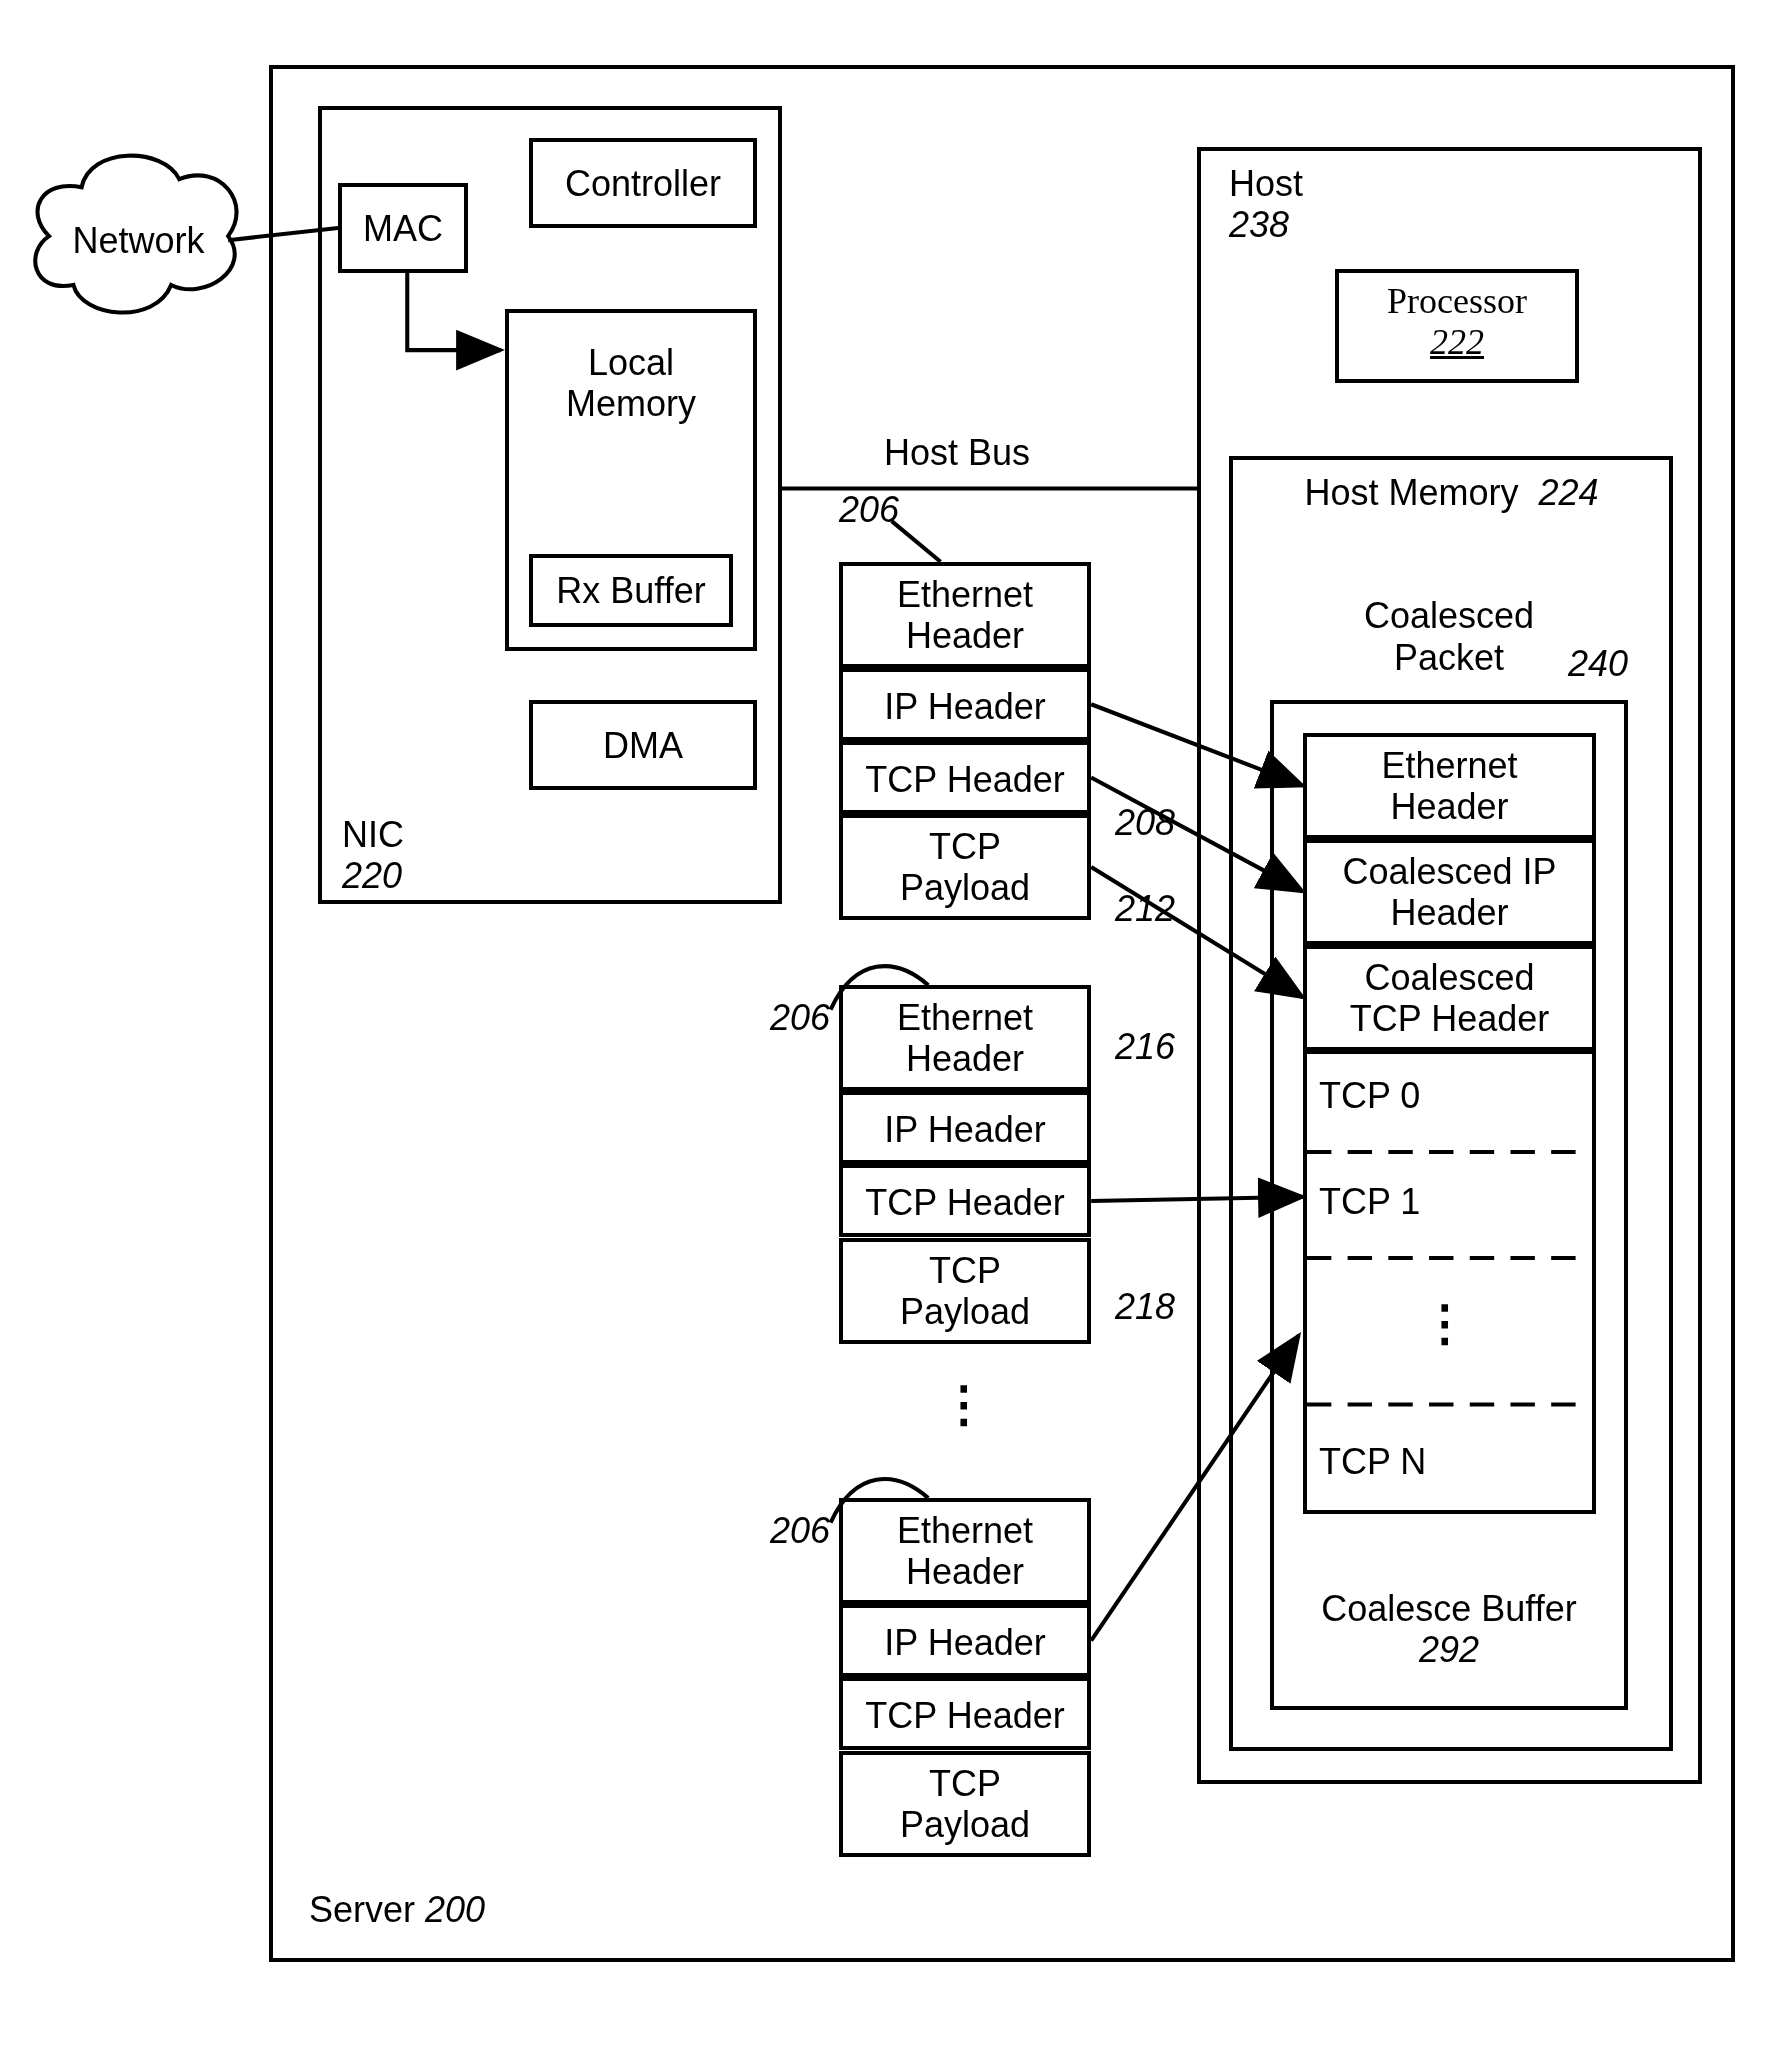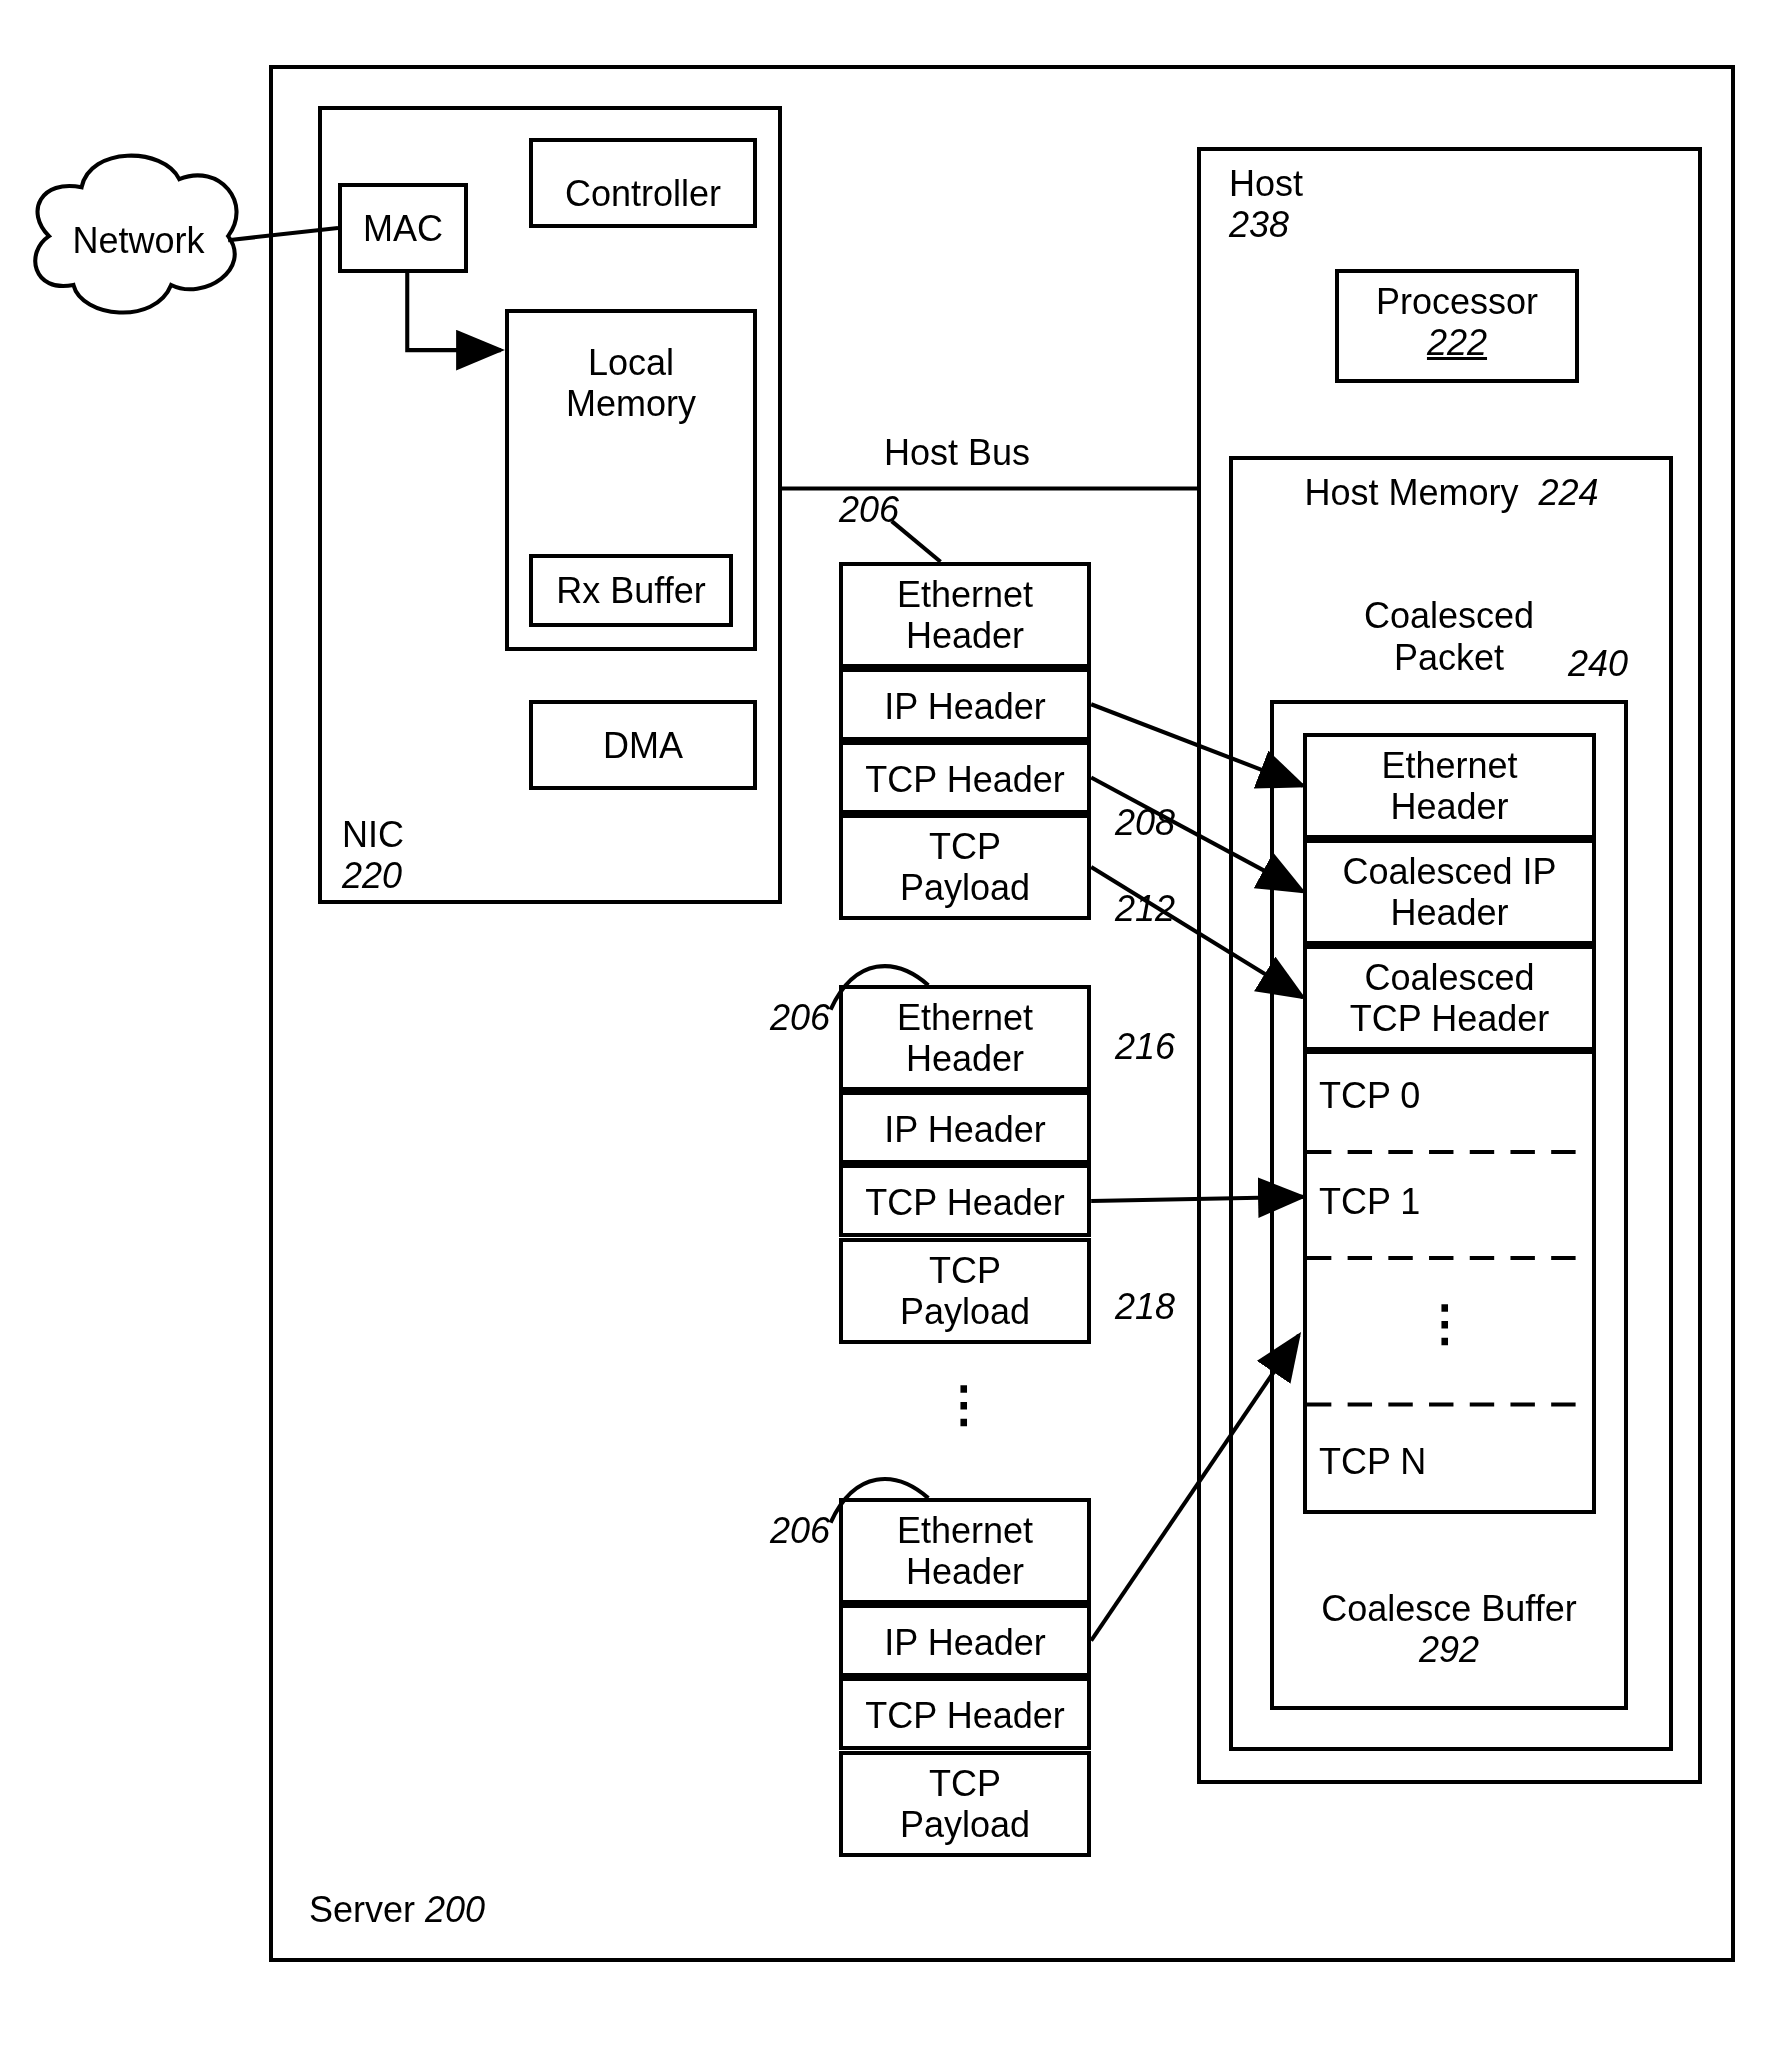--- a/index.html
+++ b/index.html
@@ -55,21 +55,21 @@
 
 <div class="box" style="left:318px; top:106px; width:464px; height:798px;"></div>
 <div class="label" style="left:342px; top:814px; text-align:left;">
   <span>NIC</span><br><span class="italic">220</span>
 </div>
 
 <div class="box" style="left:338px; top:183px; width:130px; height:90px;"></div>
 <div class="label" style="left:338px; top:208px; width:130px;">MAC</div>
 
 <div class="box" style="left:529px; top:138px; width:228px; height:90px;"></div>
-<div class="label" style="left:529px; top:173px; width:228px;">Controller</div>
+<div class="label" style="left:529px; top:163px; width:228px;">Controller</div>
 
 <div class="box" style="left:505px; top:309px; width:252px; height:342px;"></div>
 <div class="label" style="left:505px; top:342px; width:252px; white-space:pre-line;">Local
 Memory</div>
 
 <div class="box" style="left:529px; top:554px; width:204px; height:73px;"></div>
 <div class="label" style="left:529px; top:570px; width:204px;">Rx Buffer</div>
 
 <div class="box" style="left:529px; top:700px; width:228px; height:90px;"></div>
 <div class="label" style="left:529px; top:725px; width:228px;">DMA</div>
@@ -113,21 +113,21 @@
 <div class="box" style="left:839px; top:1751px; width:252px; height:106px;"></div>
 <div class="label" style="left:839px; top:1763px; width:252px; white-space:pre-line;">TCP
 Payload</div>
 
 <div class="box" style="left:1197px; top:147px; width:505px; height:1637px;"></div>
 <div class="label" style="left:1229px; top:163px; text-align:left;">
   <span>Host</span><br><span class="italic">238</span>
 </div>
 
 <div class="box" style="left:1335px; top:269px; width:244px; height:114px;"></div>
-<div class="label" style="left:1335px; top:281px; width:244px;">
+<div class="label" style="left:1335px; top:281px; width:244px;font-family:Liberation Serif, serif;">
   <span>Processor</span><br><span class="underline italic">222</span>
 </div>
 
 <div class="box" style="left:1229px; top:456px; width:444px; height:1295px;"></div>
 <div class="label" style="left:1246px; top:472px; width:411px;">
   <span>Host Memory</span>&nbsp;&nbsp;<span class="italic">224</span>
 </div>
 
 <div class="label" style="left:1270px; top:554px; width:358px; white-space:pre-line;">
   <span>Coalesced

